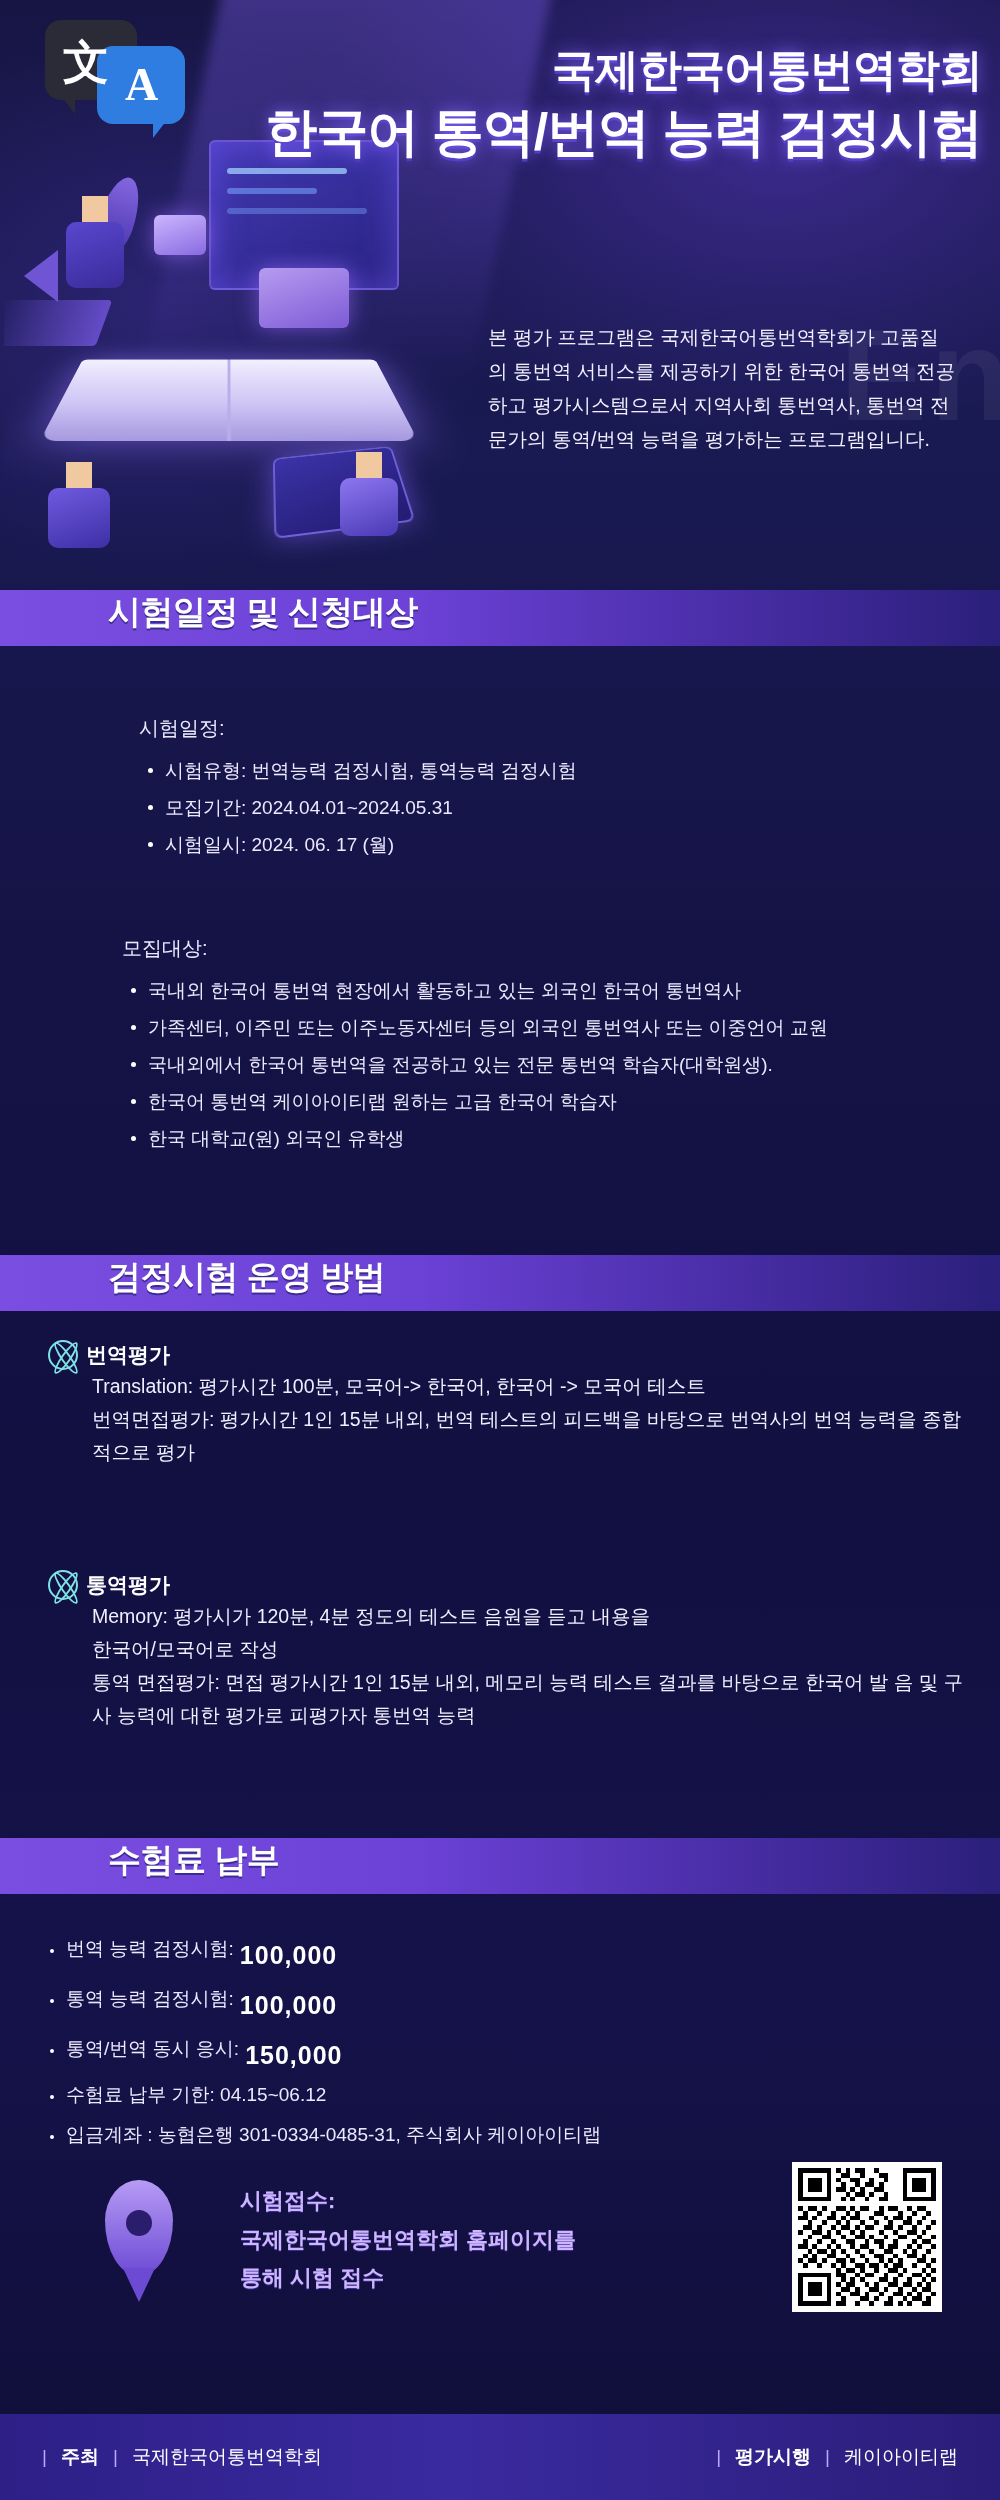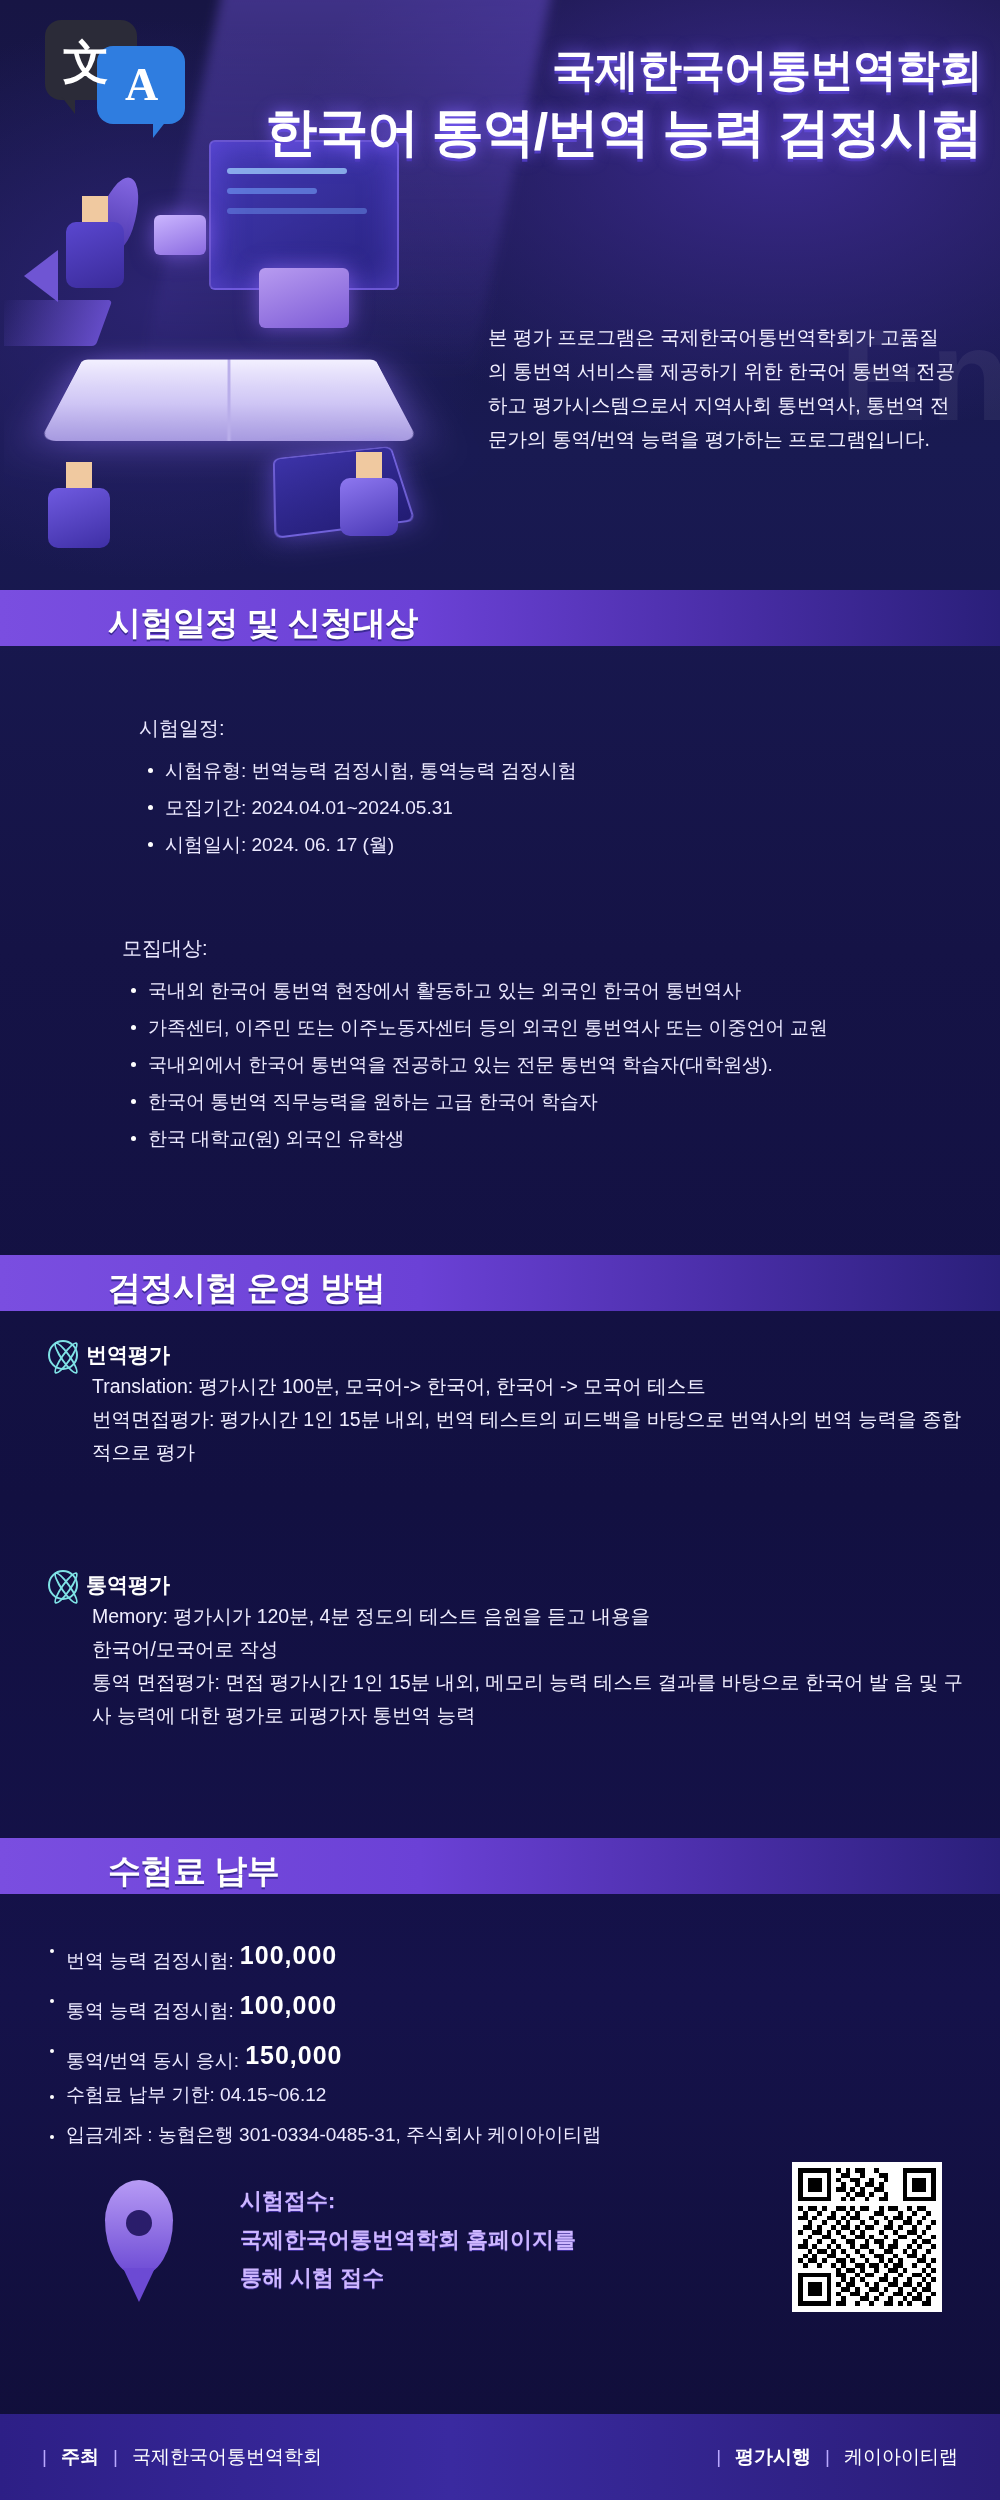--- a/index.html
+++ b/index.html
@@ -178,21 +178,21 @@
   
   .intro {
     position:absolute; left: 488px; top: 320px; width: 470px;
     font-size: 19.5px; line-height: 1.75; color:#f2efff;
     z-index: 5;
   }
   
   .banner {
     position:absolute; left:0; width: 1000px; height: 56px;
     background: linear-gradient(90deg, #7a4ee0 0%, #6b41d6 42%, #4a2ea8 72%, #2a1f7a 100%);
-    display:flex; align-items:flex-end;
+    display:flex; align-items:flex-start;
   }
   .banner .btxt {
     margin-left: 108px;
     font-size: 33px;
     font-weight: 900;
     letter-spacing: -0.5px;
     color:#ffffff;
     text-shadow: 0 2px 0 #3c2a95;
   }
   
@@ -228,21 +228,21 @@
     width:34px; height:6px; border:2px solid #7fe3e6; border-radius:50%;
   }
   .atom:before { transform: rotate(55deg); }
   .atom:after  { transform: rotate(-55deg); }
   .method-body {
     margin-left: 44px;
     font-size: 19.5px; line-height: 1.7; color:#f0eeff;
   }
   
   .fee-row {
-    display:flex; align-items:flex-end; gap:6px;
+    display:flex; align-items:flex-start; gap:6px;
     font-size: 19px; line-height: 2.0;
     position: relative; padding-left: 18px;
   }
   .fee-row:before{
     content:""; position:absolute; left:2px; top:19px;
     width:4px; height:4px; border-radius:50%; background:#fff;
   }
   .fee-amt {
     font-size: 25px; font-weight: bold; color:#ffffff;
     letter-spacing: 1px;
@@ -352,21 +352,21 @@
       <li class="big">시험일시: 2024. 06. 17 (월)</li>
     </ul>
   </div>
 
   <div class="block" style="left:122px; top:935px; width:830px;">
     <div class="lbl">모집대상:</div>
     <ul class="bul">
       <li>국내외 한국어 통번역 현장에서 활동하고 있는 외국인 한국어 통번역사</li>
       <li>가족센터, 이주민 또는 이주노동자센터 등의 외국인 통번역사 또는 이중언어 교원</li>
       <li>국내외에서 한국어 통번역을 전공하고 있는 전문 통번역 학습자(대학원생).</li>
-      <li>한국어 통번역 직무능력을 원하는 고급 한국어 학습자</li>
+      <li>한국어 통번역 케이아이티랩 원하는 고급 한국어 학습자</li>
       <li>한국 대학교(원) 외국인 유학생</li>
     </ul>
   </div>
 
   <div class="banner" style="top:1255px;">
     <div class="btxt">검정시험 운영 방법</div>
   </div>
 
   <div class="method-item" style="left:48px; top:1340px; width:920px;">
     <div class="method-head">

